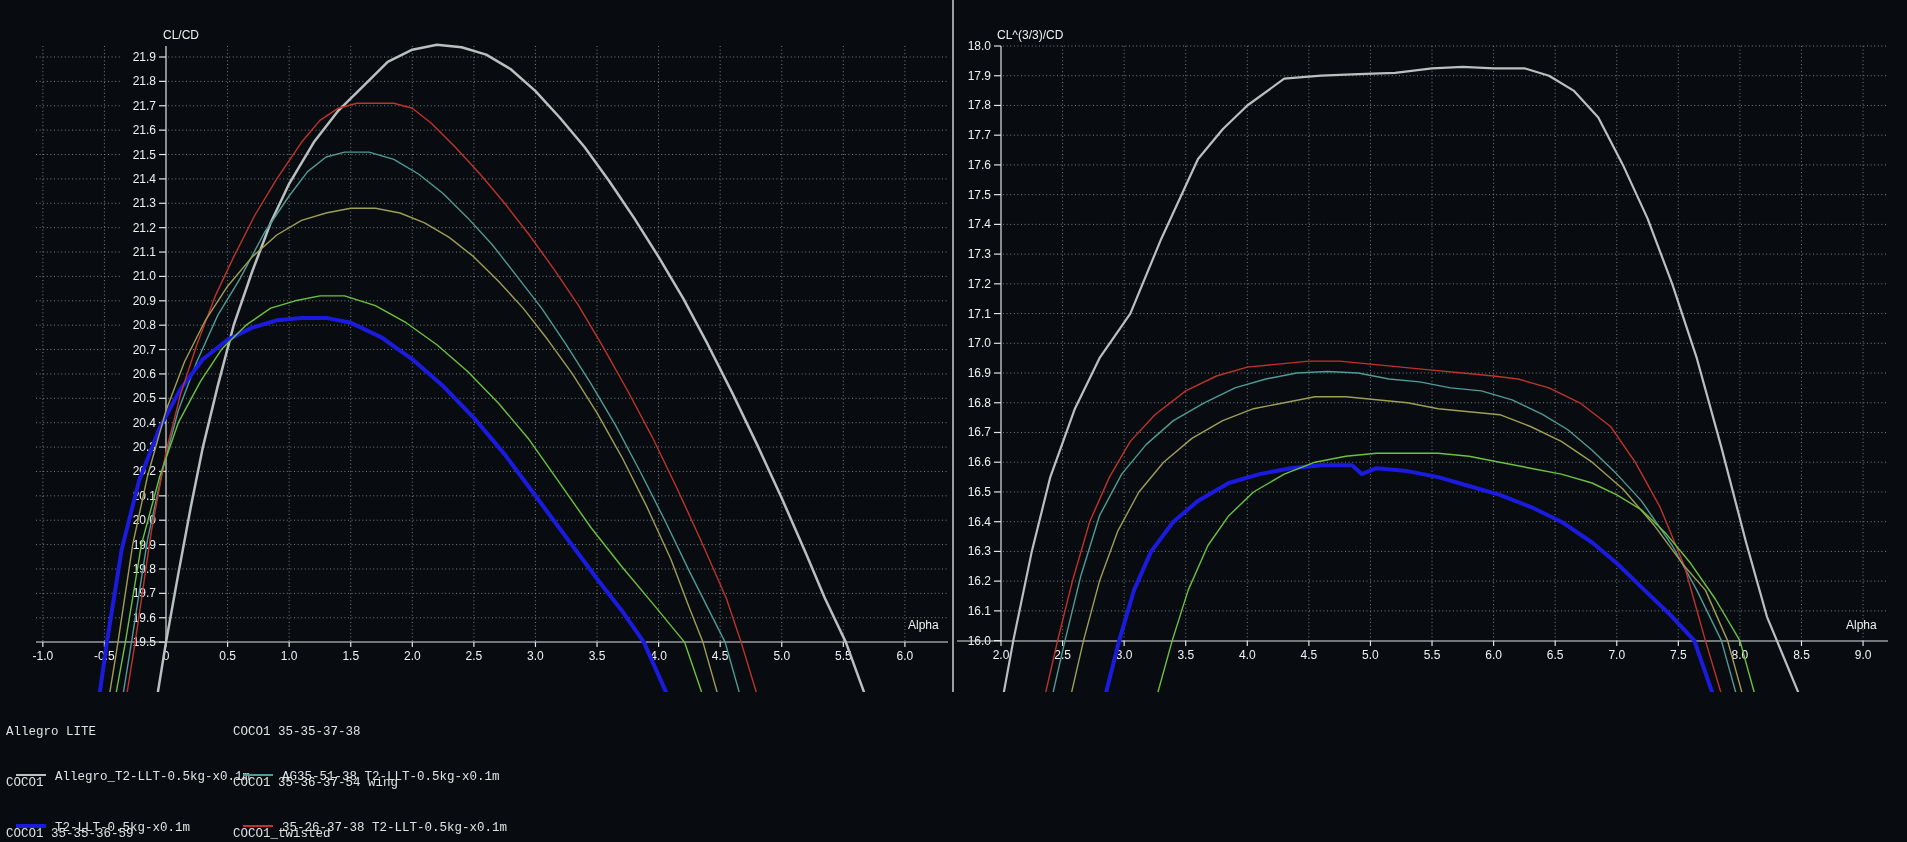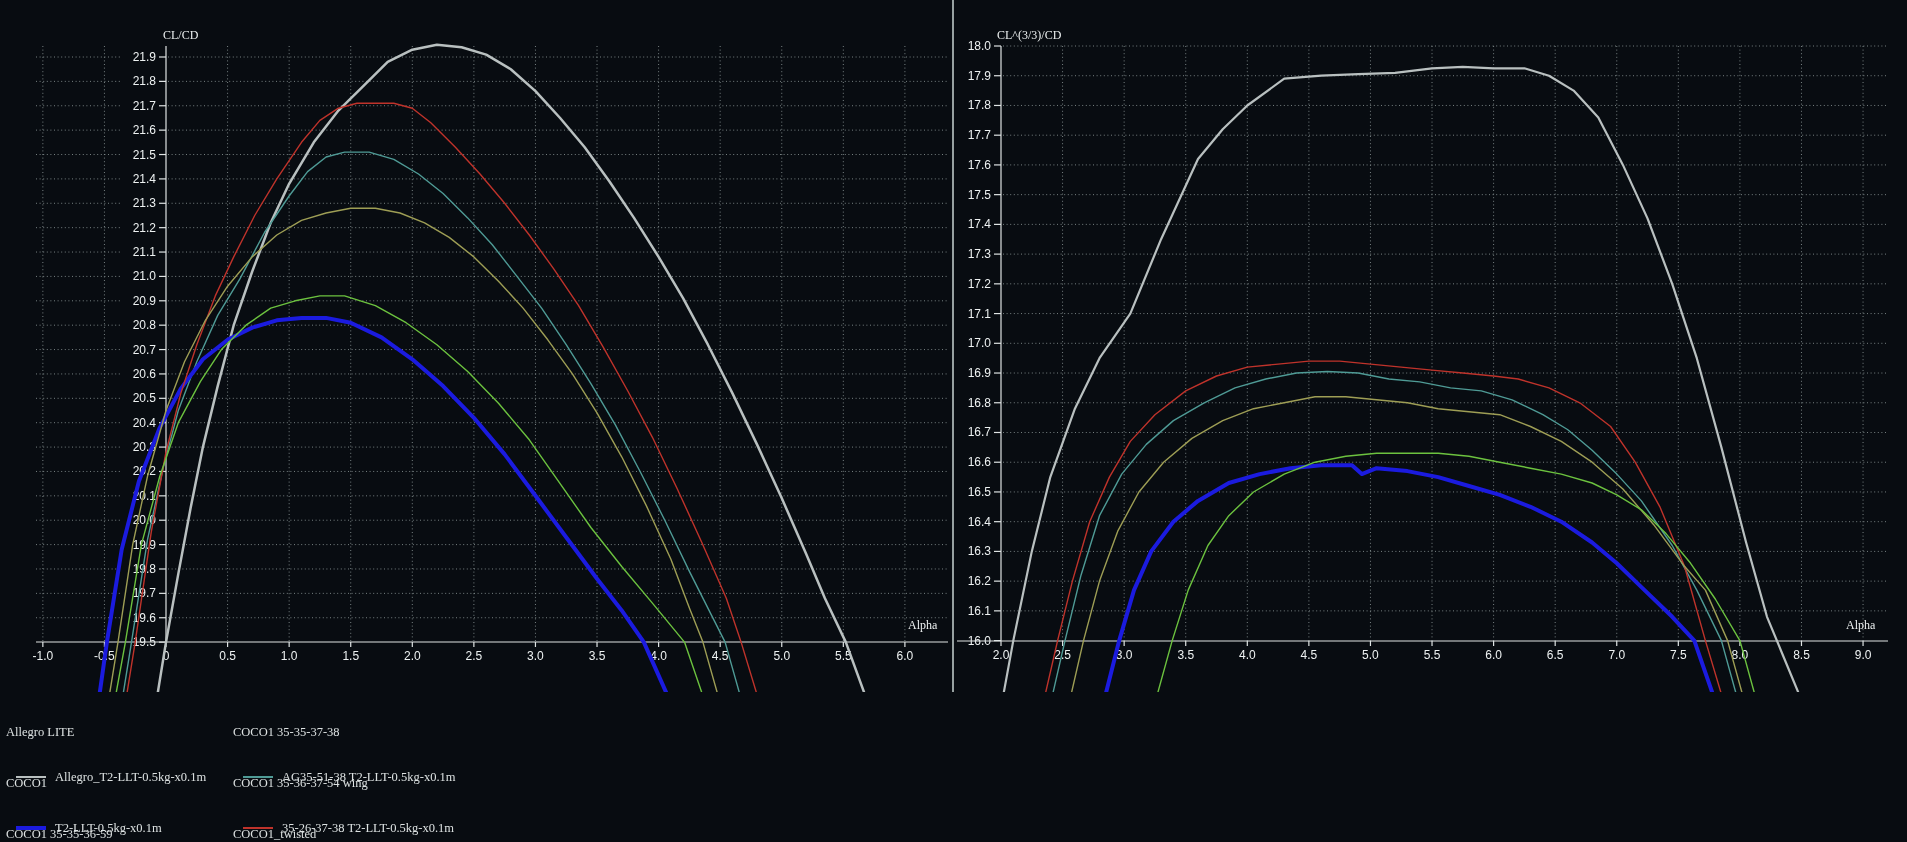--- a/index.html
+++ b/index.html
@@ -1,23 +1,23 @@
 <!DOCTYPE html>
 <html><head>
 <meta charset="utf-8">
 <style>
   html,body{margin:0;padding:0;background:#080c11;}
   body{width:1907px;height:842px;position:relative;overflow:hidden;}
   svg text{font-family:"Liberation Sans",sans-serif;font-size:12px;fill:#eef2f2;}
   .grid{stroke:#8b9696;stroke-width:1;stroke-dasharray:1 2.6;opacity:.85;}
   .axis{stroke:#dfe4e4;stroke-width:1.2;}
-  .chart-title,.axis-label{position:absolute;font-family:Liberation Serif, serif;
+  .chart-title,.axis-label{position:absolute;font-family:Liberation Sans, sans-serif;
      font-size:12px;color:#eef2f2;white-space:nowrap;}
   .divider{position:absolute;left:952px;top:0;width:2px;height:692px;background:#97a1a1;}
-  .lg-entry{position:absolute;font-family:Liberation Serif, serif;
+  .lg-entry{position:absolute;font-family:Liberation Mono, monospace;
      font-size:12.5px;color:#dde2e2;white-space:pre;line-height:14px;}
   .lg-name{margin-bottom:3px;}
   .lg-swatch{display:inline-block;width:30px;height:2px;vertical-align:middle;margin:0 9px 3px 10px;}
 </style>
 </head>
 <body>
 
 <svg id="plot" width="1907" height="842" style="position:absolute;left:0;top:0">
     <g>
       <clipPath id="clip0">

